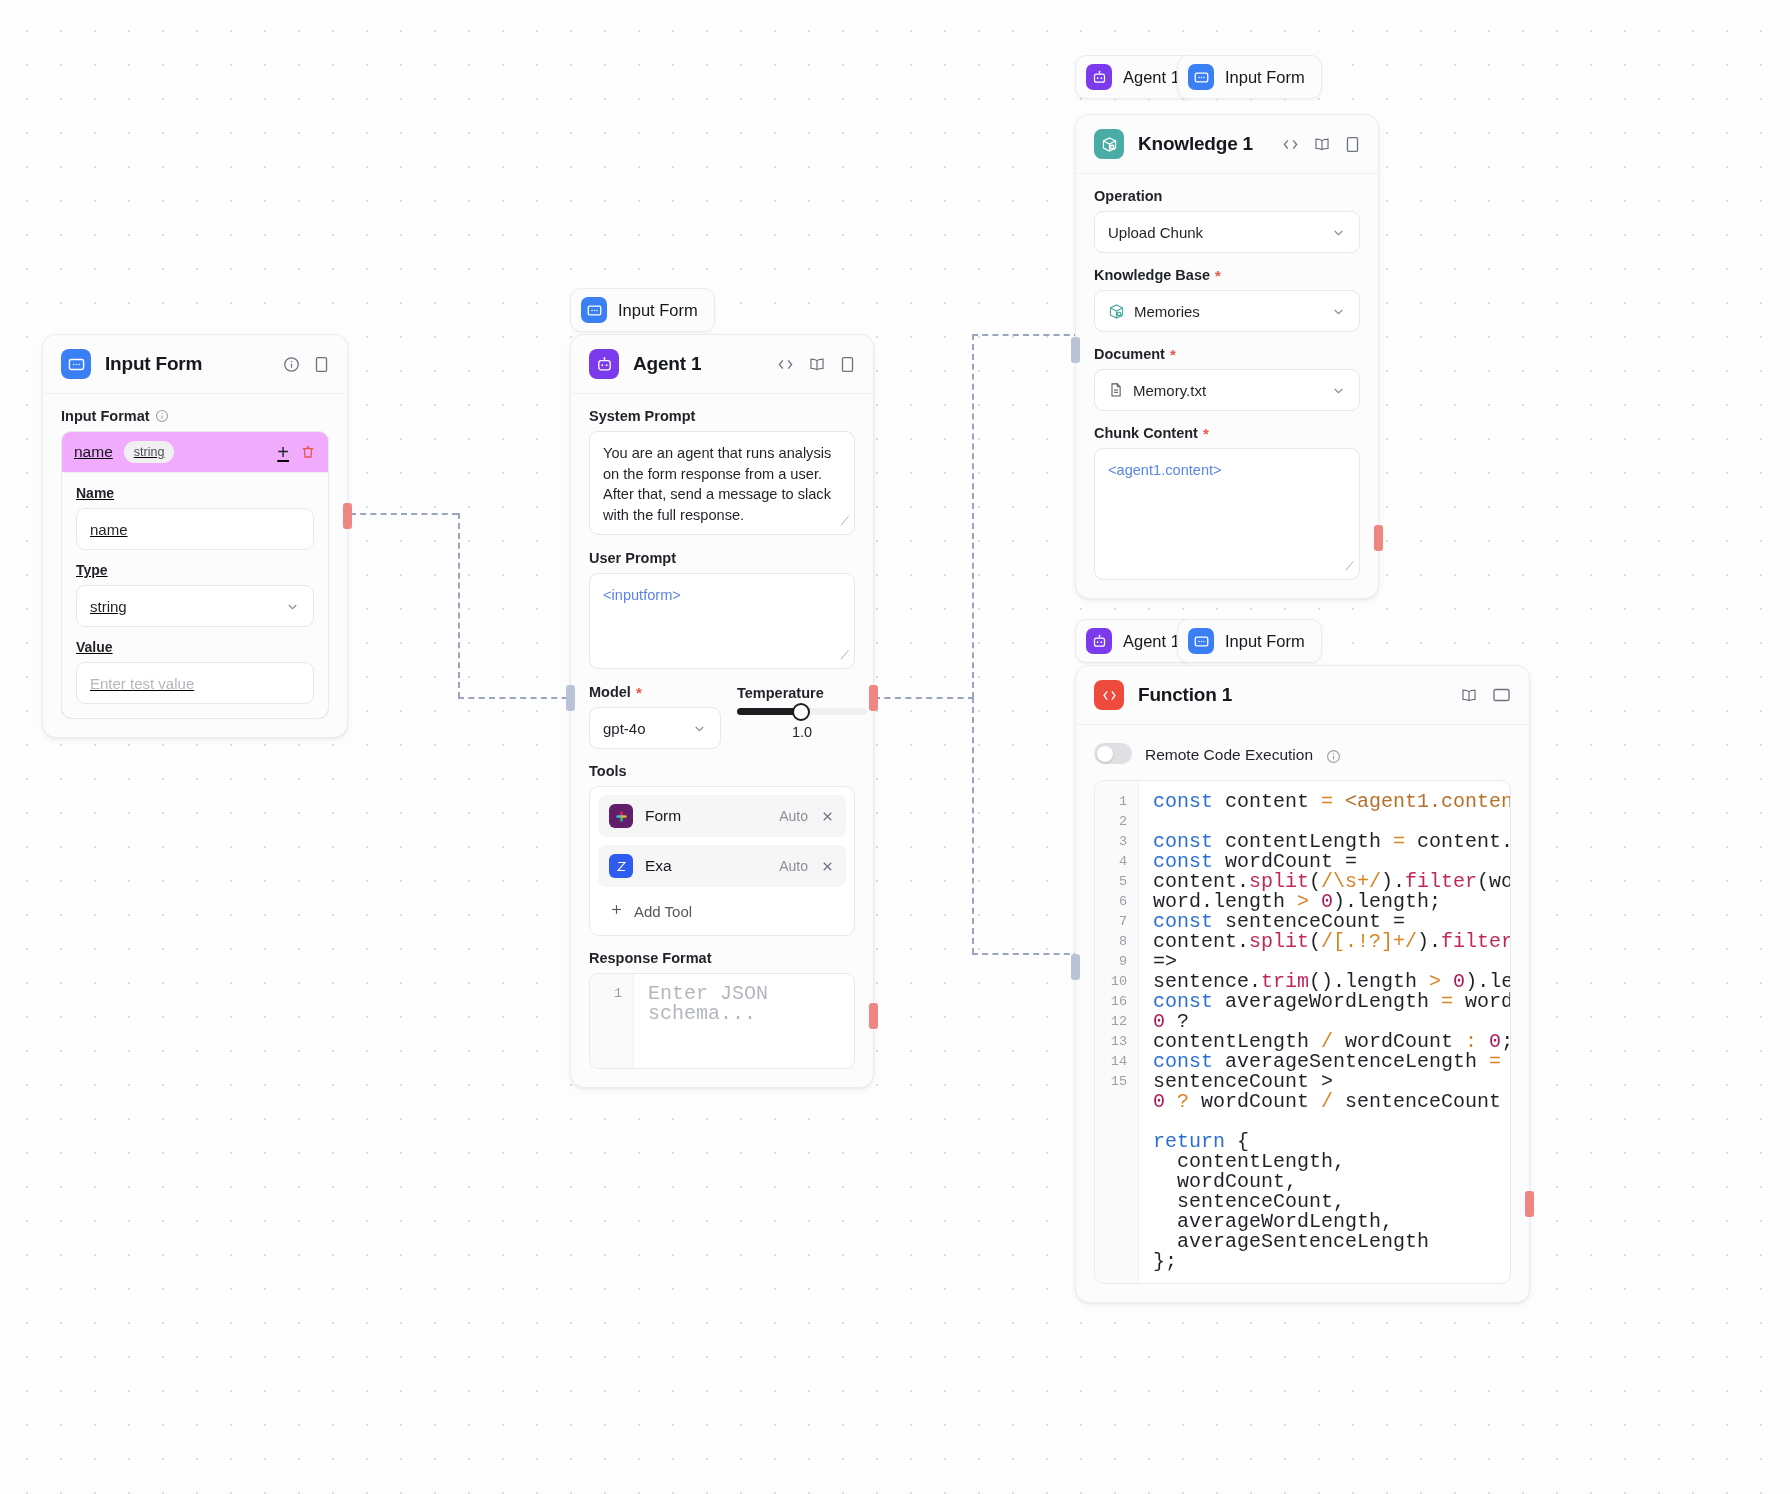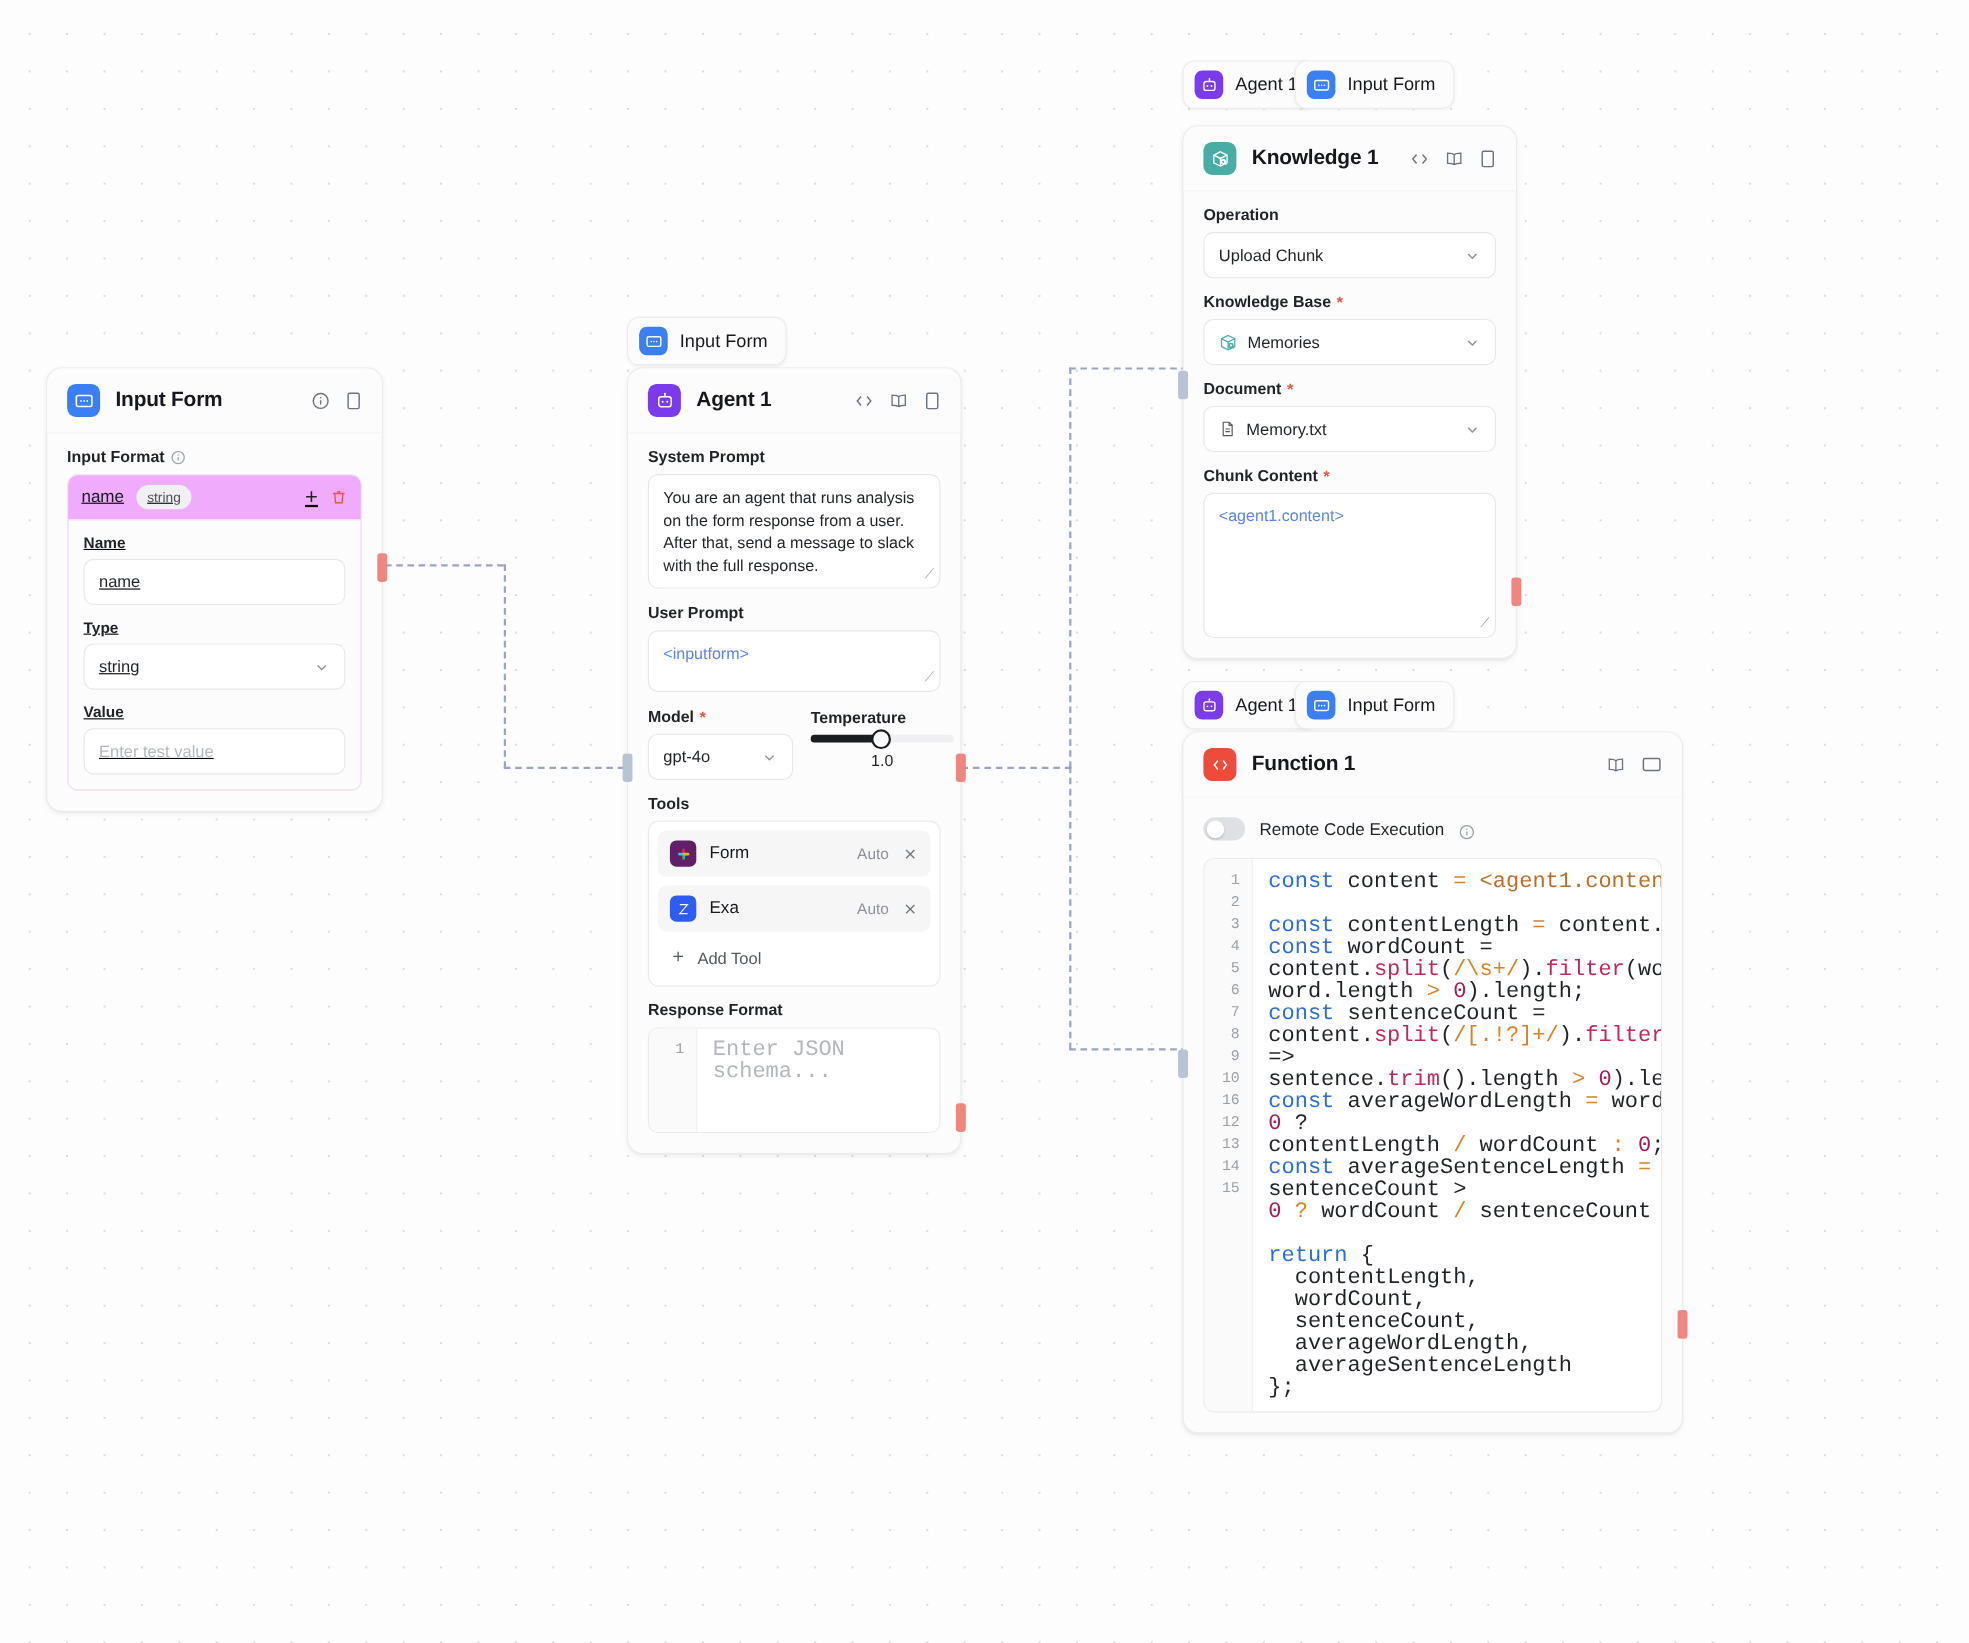--- a/index.html
+++ b/index.html
@@ -316,21 +316,21 @@
     </div>
     <div class="node-body">
       <div class="fl">System Prompt</div>
       <div class="ta" style="height:104px;">
         <span>You are an agent that runs analysis on the form response from a user. After that, send a message to slack with the full response.</span>
         <span class="grip">⟋</span>
       </div>
 
       <div style="height:15px;"></div>
       <div class="fl">User Prompt</div>
-      <div class="ta" style="height:56px;">
+      <div class="ta" style="height:96px;">
         <span class="tok">&lt;inputform&gt;</span>
         <span class="grip">⟋</span>
       </div>
 
       <div style="height:15px;"></div>
       <div style="display:flex; gap:16px; align-items:flex-start;">
         <div style="flex:0 0 132px;">
           <div class="fl">
             <span>Model</span>
             <span class="req">*</span>

